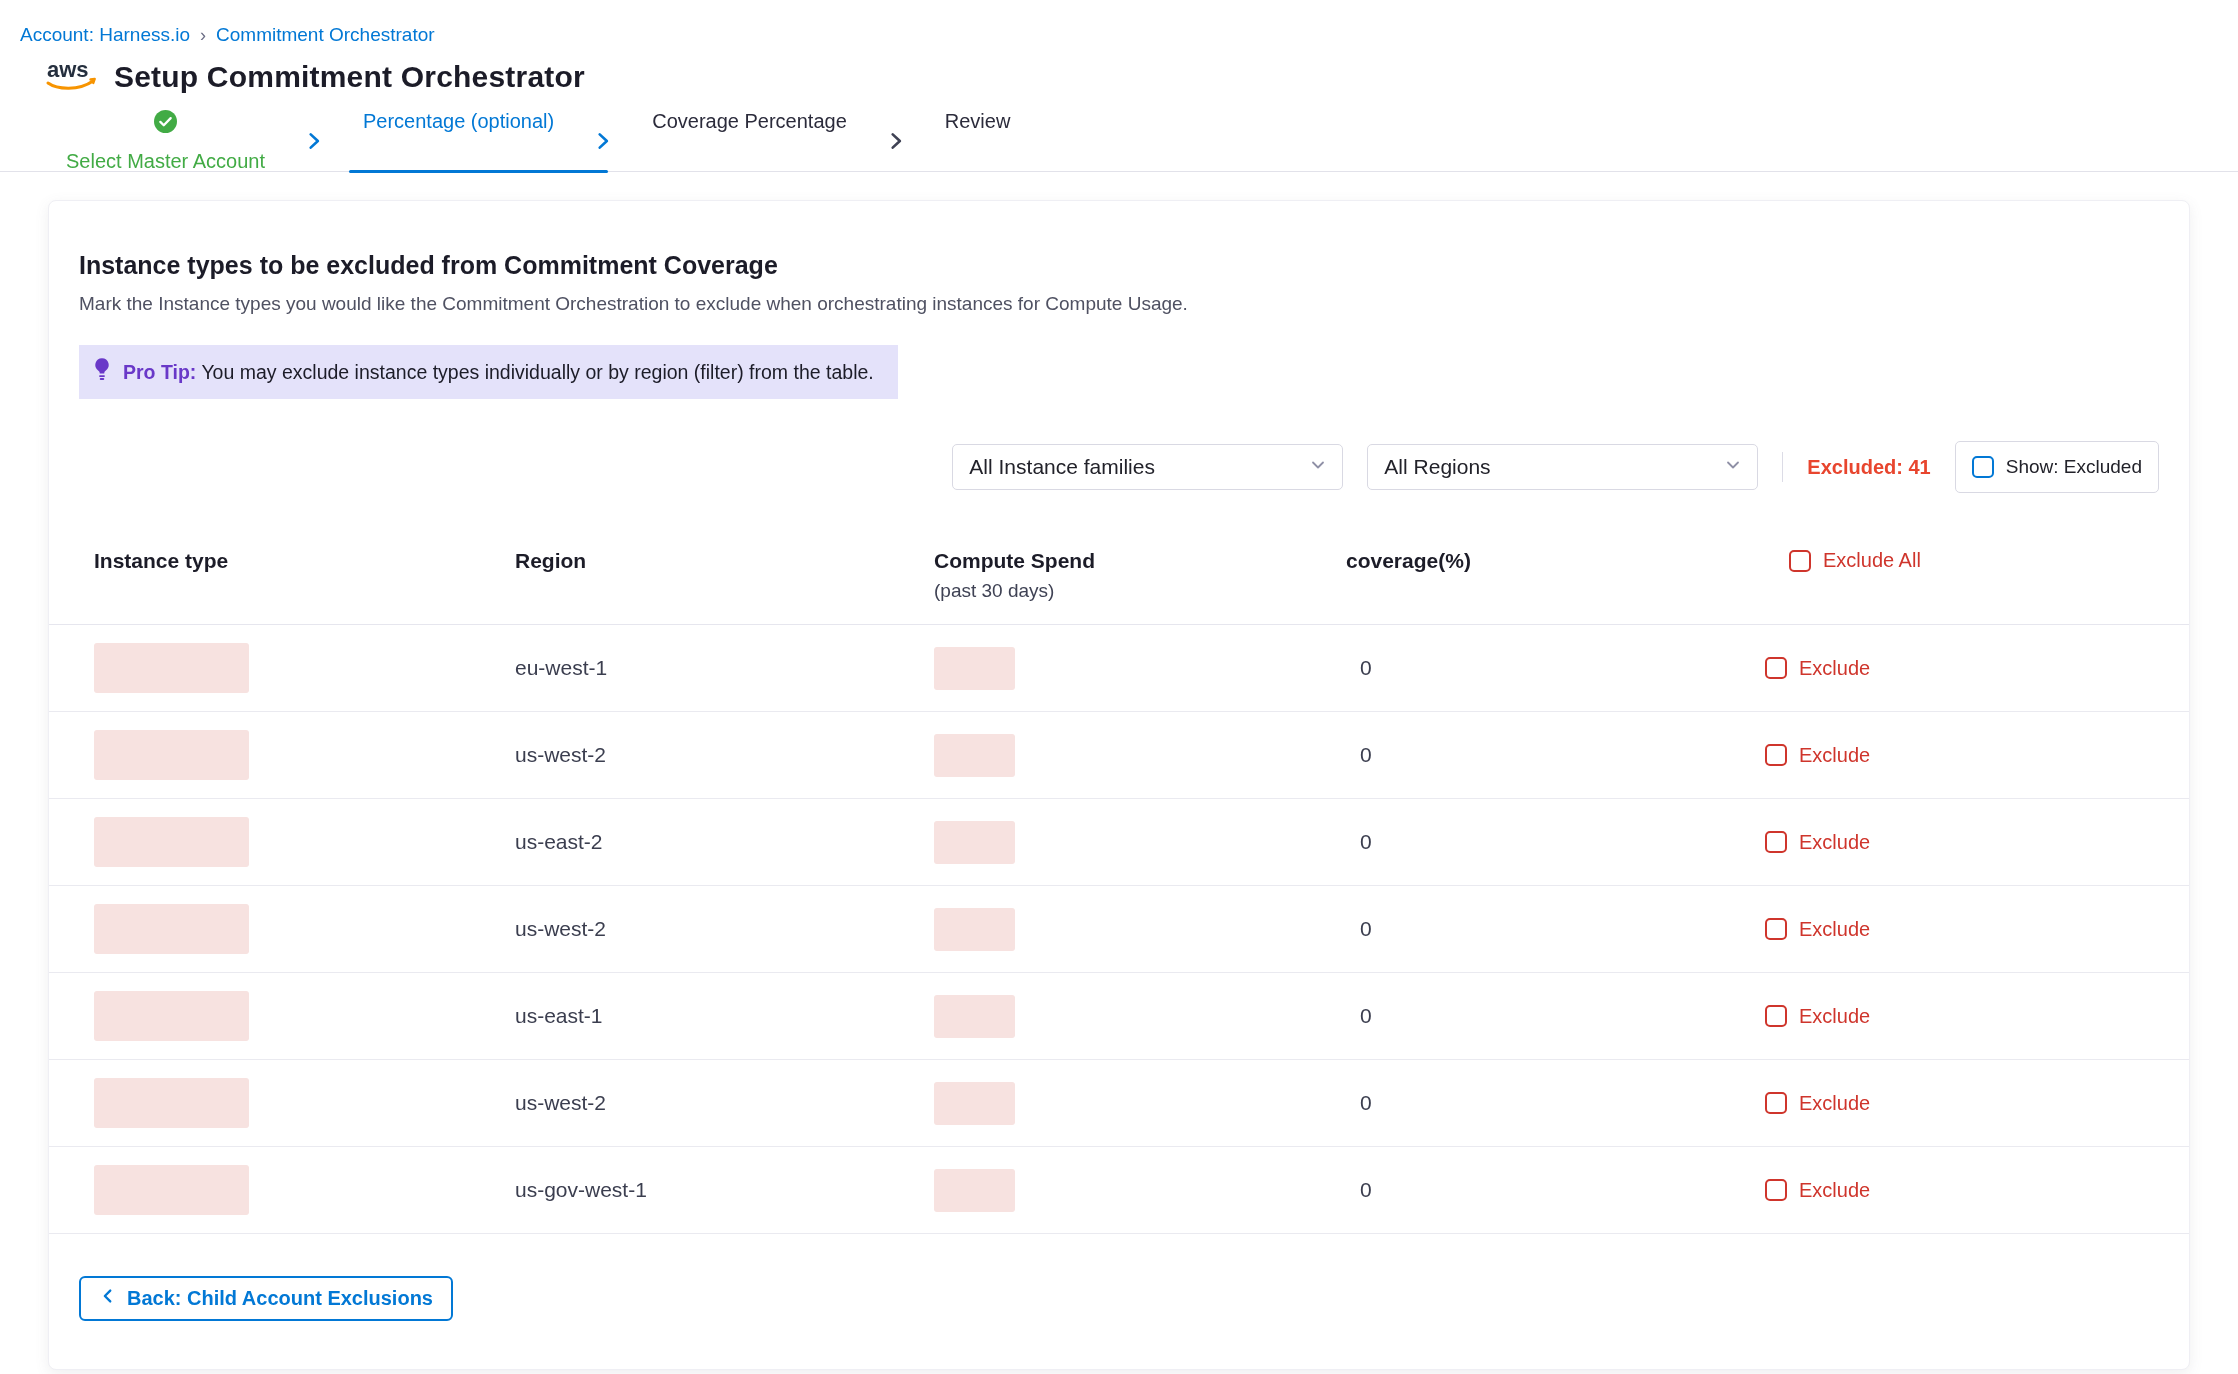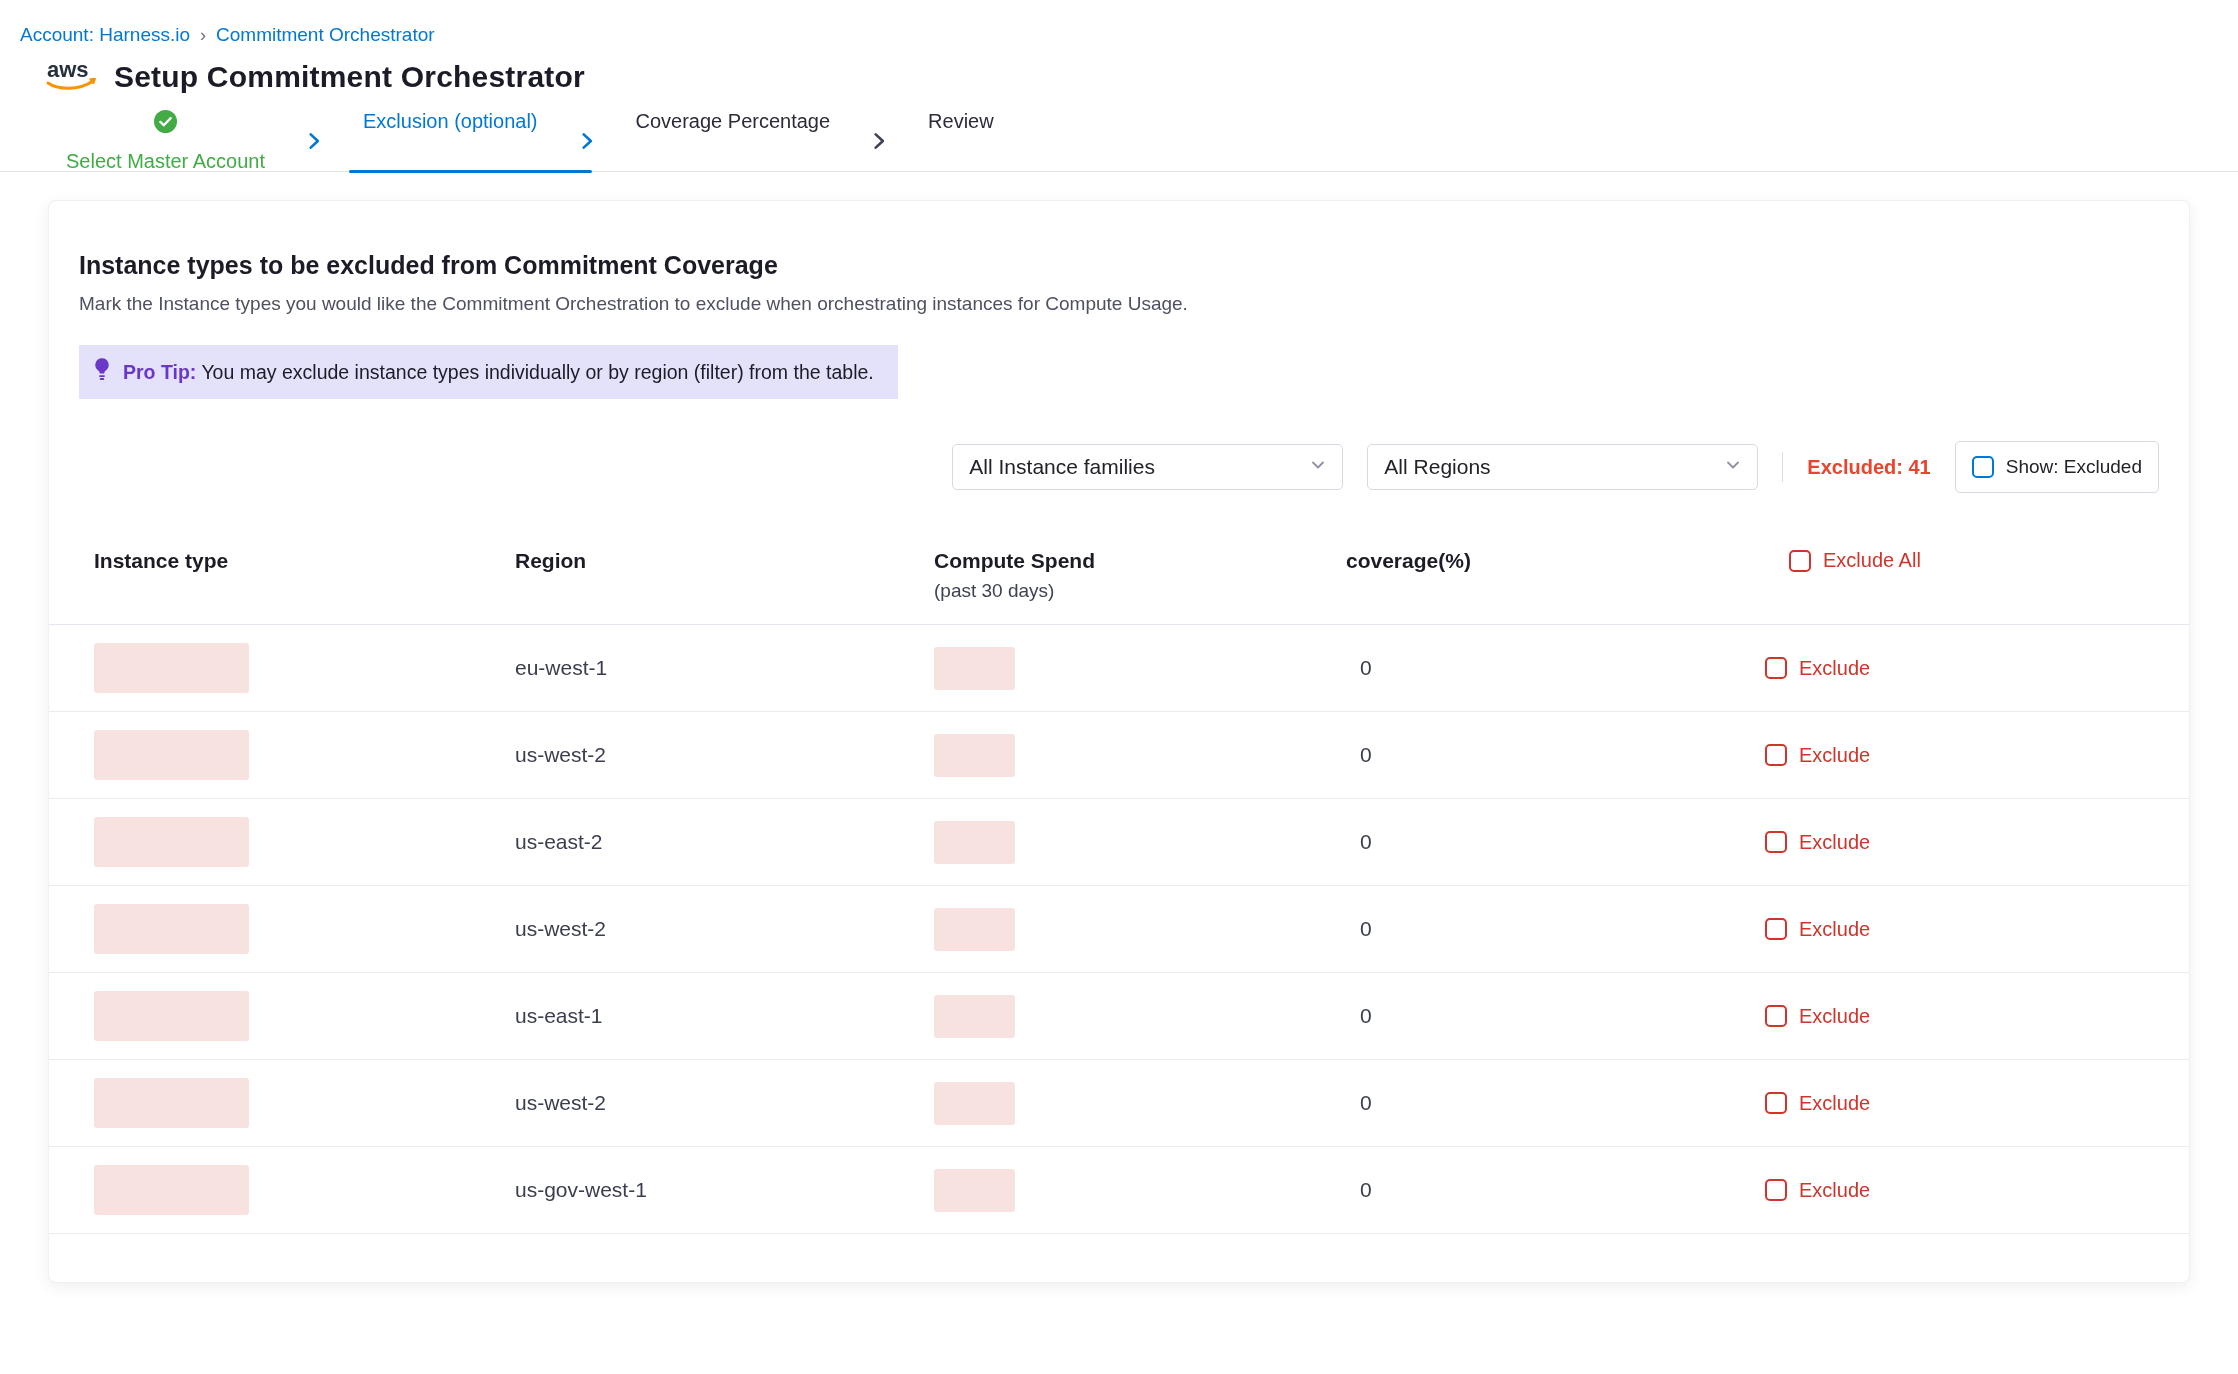--- a/index.html
+++ b/index.html
@@ -104,21 +104,21 @@
         </svg>
       </span>
       <span>Select Master Account</span>
     </div>
     <span class="chev">
       <svg width="22" height="22" viewBox="0 0 20 20">
           <path d="M7 4l6.5 6L7 16" stroke="#0278d5" stroke-width="2.4" fill="none" stroke-linecap="round" stroke-linejoin="round"></path>
         </svg>
     </span>
     <div class="step active">
-      <span>Exclusion (optional)</span>
+      <span>Percentage (optional)</span>
     </div>
     <span class="chev">
       <svg width="22" height="22" viewBox="0 0 20 20">
           <path d="M7 4l6.5 6L7 16" stroke="#0278d5" stroke-width="2.4" fill="none" stroke-linecap="round" stroke-linejoin="round"></path>
         </svg>
     </span>
     <div class="step upcoming">
       <span>Coverage Percentage</span>
     </div>
     <span class="chev">
@@ -291,15 +291,23 @@
     </div>
     <div class="coverage">0</div>
     <div class="exclude-cell">
       <span class="cb red"></span>
       <span class="exclude-label">Exclude</span>
     </div>
   </div>
 </div>
     </div>
 
+    <button class="back-btn">
+      <span>
+        <svg width="18" height="18" viewBox="0 0 20 20">
+            <path d="M12.5 4l-6 6 6 6" stroke="#0278d5" stroke-width="2.6" fill="none" stroke-linecap="round" stroke-linejoin="round"></path>
+          </svg>
+      </span>
+      <span>Back: Child Account Exclusions</span>
+    </button>
   </div>
 
 </div>
 
 </body></html>

